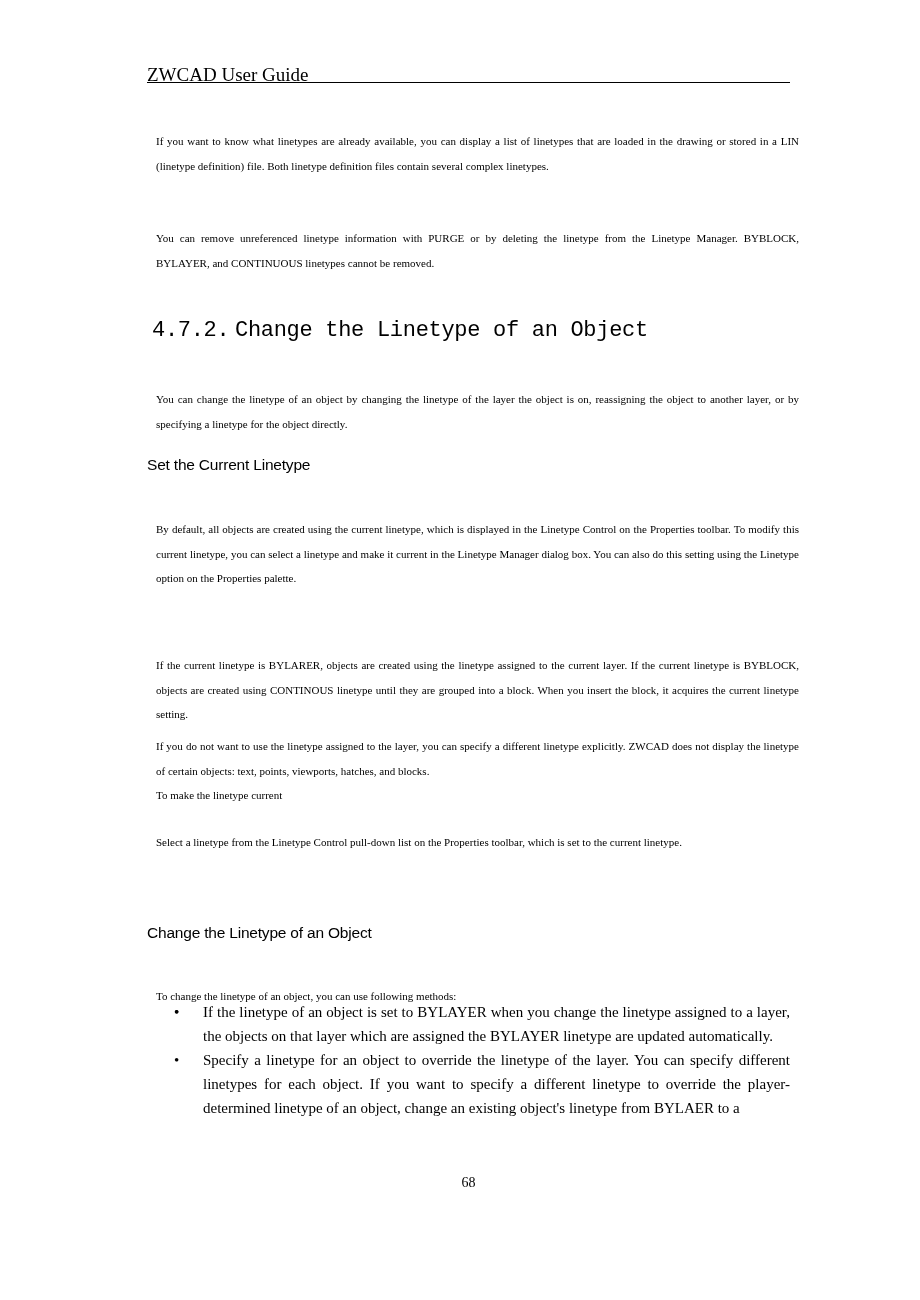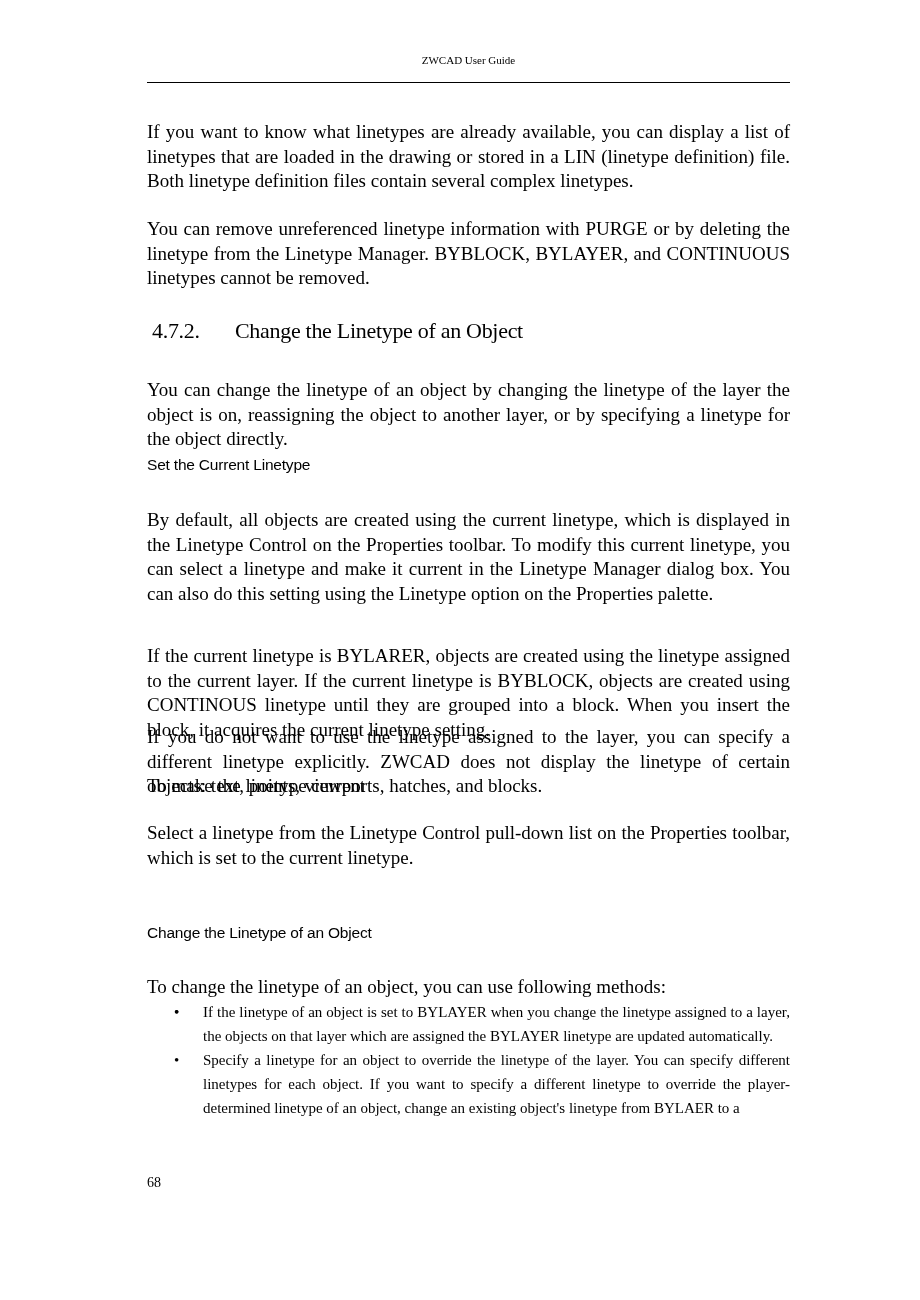--- a/index.html
+++ b/index.html
@@ -1,33 +1,33 @@
 <!DOCTYPE html>
 <html><head>
 <meta charset="utf-8">
 <style>
   html, body { margin:0; padding:0; background:#ffffff; }
   body { width:920px; height:1300px; position:relative; overflow:hidden;
          font-family:"Liberation Serif", serif; color:#000; }
-  .header { position:absolute; left:147px; top:54px; width:643px; text-align:center;
-            font-size:11px; }
+  .header { position:absolute; left:147px; top:64px; width:643px; text-align:left;
+            font-size:19px; }
   .header-rule { position:absolute; left:147px; top:82px; width:643px; height:0;
                  border-top:1.3px solid #000; }
-  .p { position:absolute; left:147px; width:643px; font-size:19px; line-height:24.5px;
-       text-align:justify; margin:0; }
-  .h2 { position:absolute; left:152px; top:318px; font-family:Liberation Serif, serif;
+  .p { position:absolute; left:147px; width:643px; font-size:11px; line-height:24.5px;
+       text-align:justify; margin:9px; }
+  .h2 { position:absolute; left:152px; top:318px; font-family:Liberation Mono, monospace;
         font-size:22px; font-weight:normal; margin:0; letter-spacing:-0.3px; }
   .h2 .num { display:inline-block; width:83px; }
   .h3 { position:absolute; left:147px; font-family:Liberation Sans, sans-serif;
         font-size:15.5px; margin:0; font-weight:normal; letter-spacing:-0.2px; }
   .list { position:absolute; left:147px; top:1000px; width:643px; margin:0; padding:0; list-style:none; }
   .list li { position:relative; padding-left:56px; font-size:15px; line-height:24px;
              text-align:justify; margin-bottom:0; }
   .list li .bullet { position:absolute; left:27px; top:0; }
-  .pagenum { position:absolute; left:147px; width:643px; top:1175px; font-size:14px; }
+  .pagenum { position:absolute; left:147px; width:643px; top:1175px; text-align:center; font-size:14px; }
 </style>
 </head>
 <body>
 
 <div class="header">ZWCAD User Guide</div>
 <div class="header-rule"></div>
 
 <p class="p" style="top:120px">If you want to know what linetypes are already available, you can display a list of linetypes that are loaded in the drawing or stored in a LIN (linetype definition) file. Both linetype definition files contain several complex linetypes.</p>
 <p class="p" style="top:217px">You can remove unreferenced linetype information with PURGE or by deleting the linetype from the Linetype Manager. BYBLOCK, BYLAYER, and CONTINUOUS linetypes cannot be removed.</p>
 

